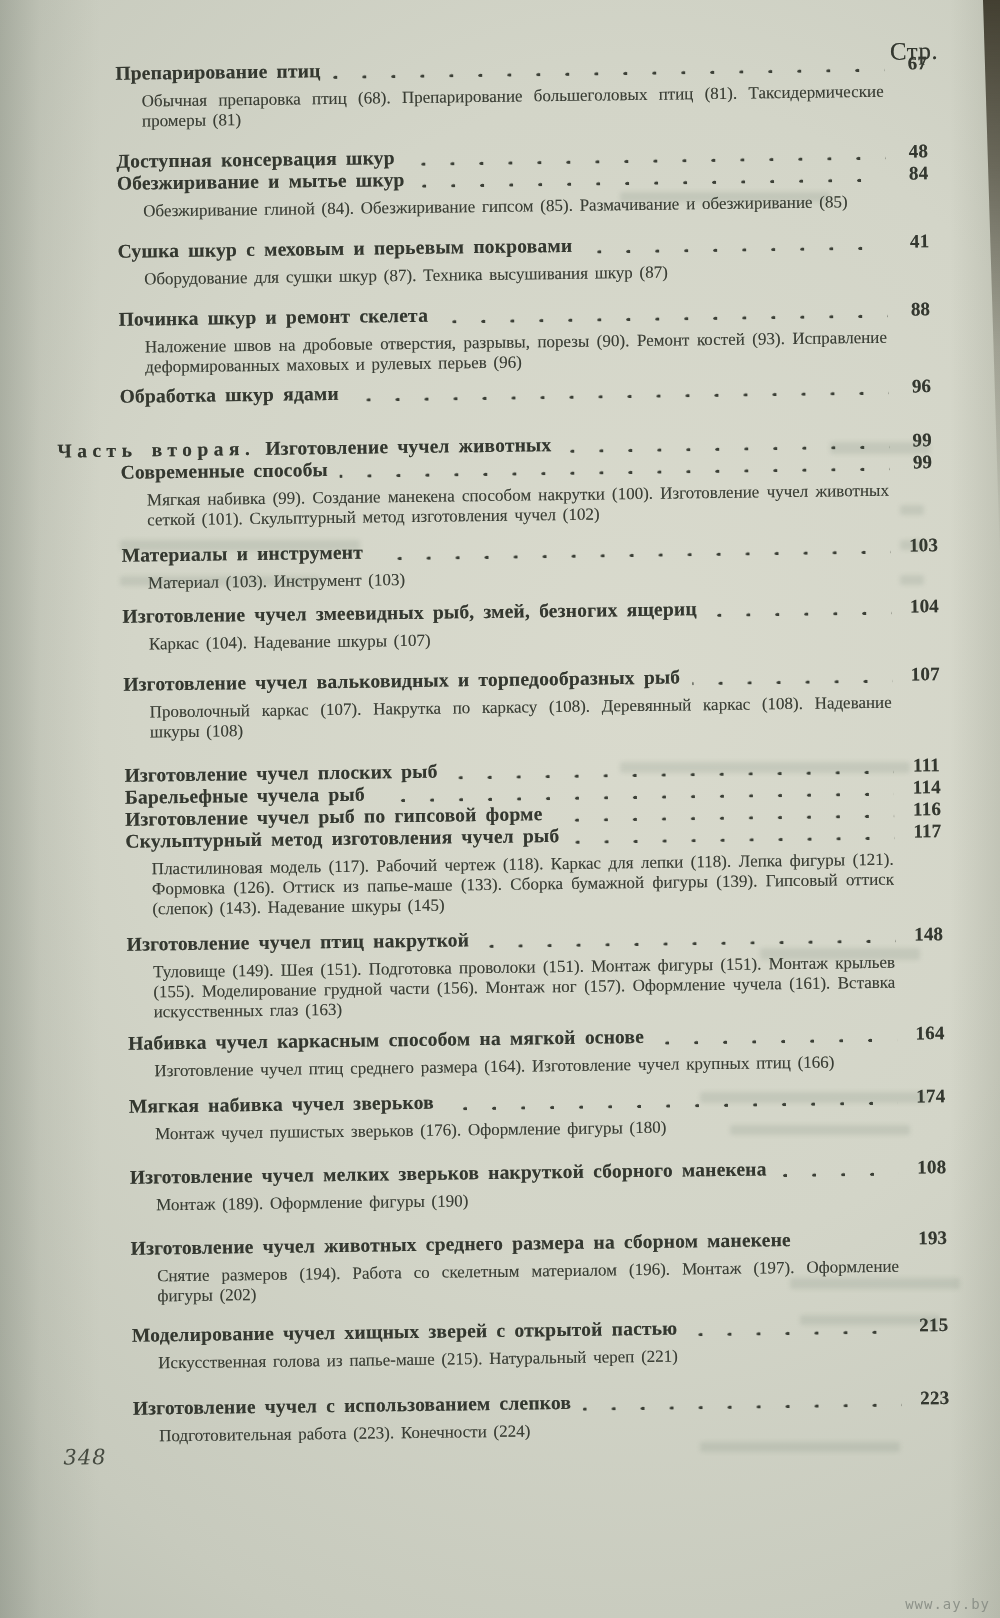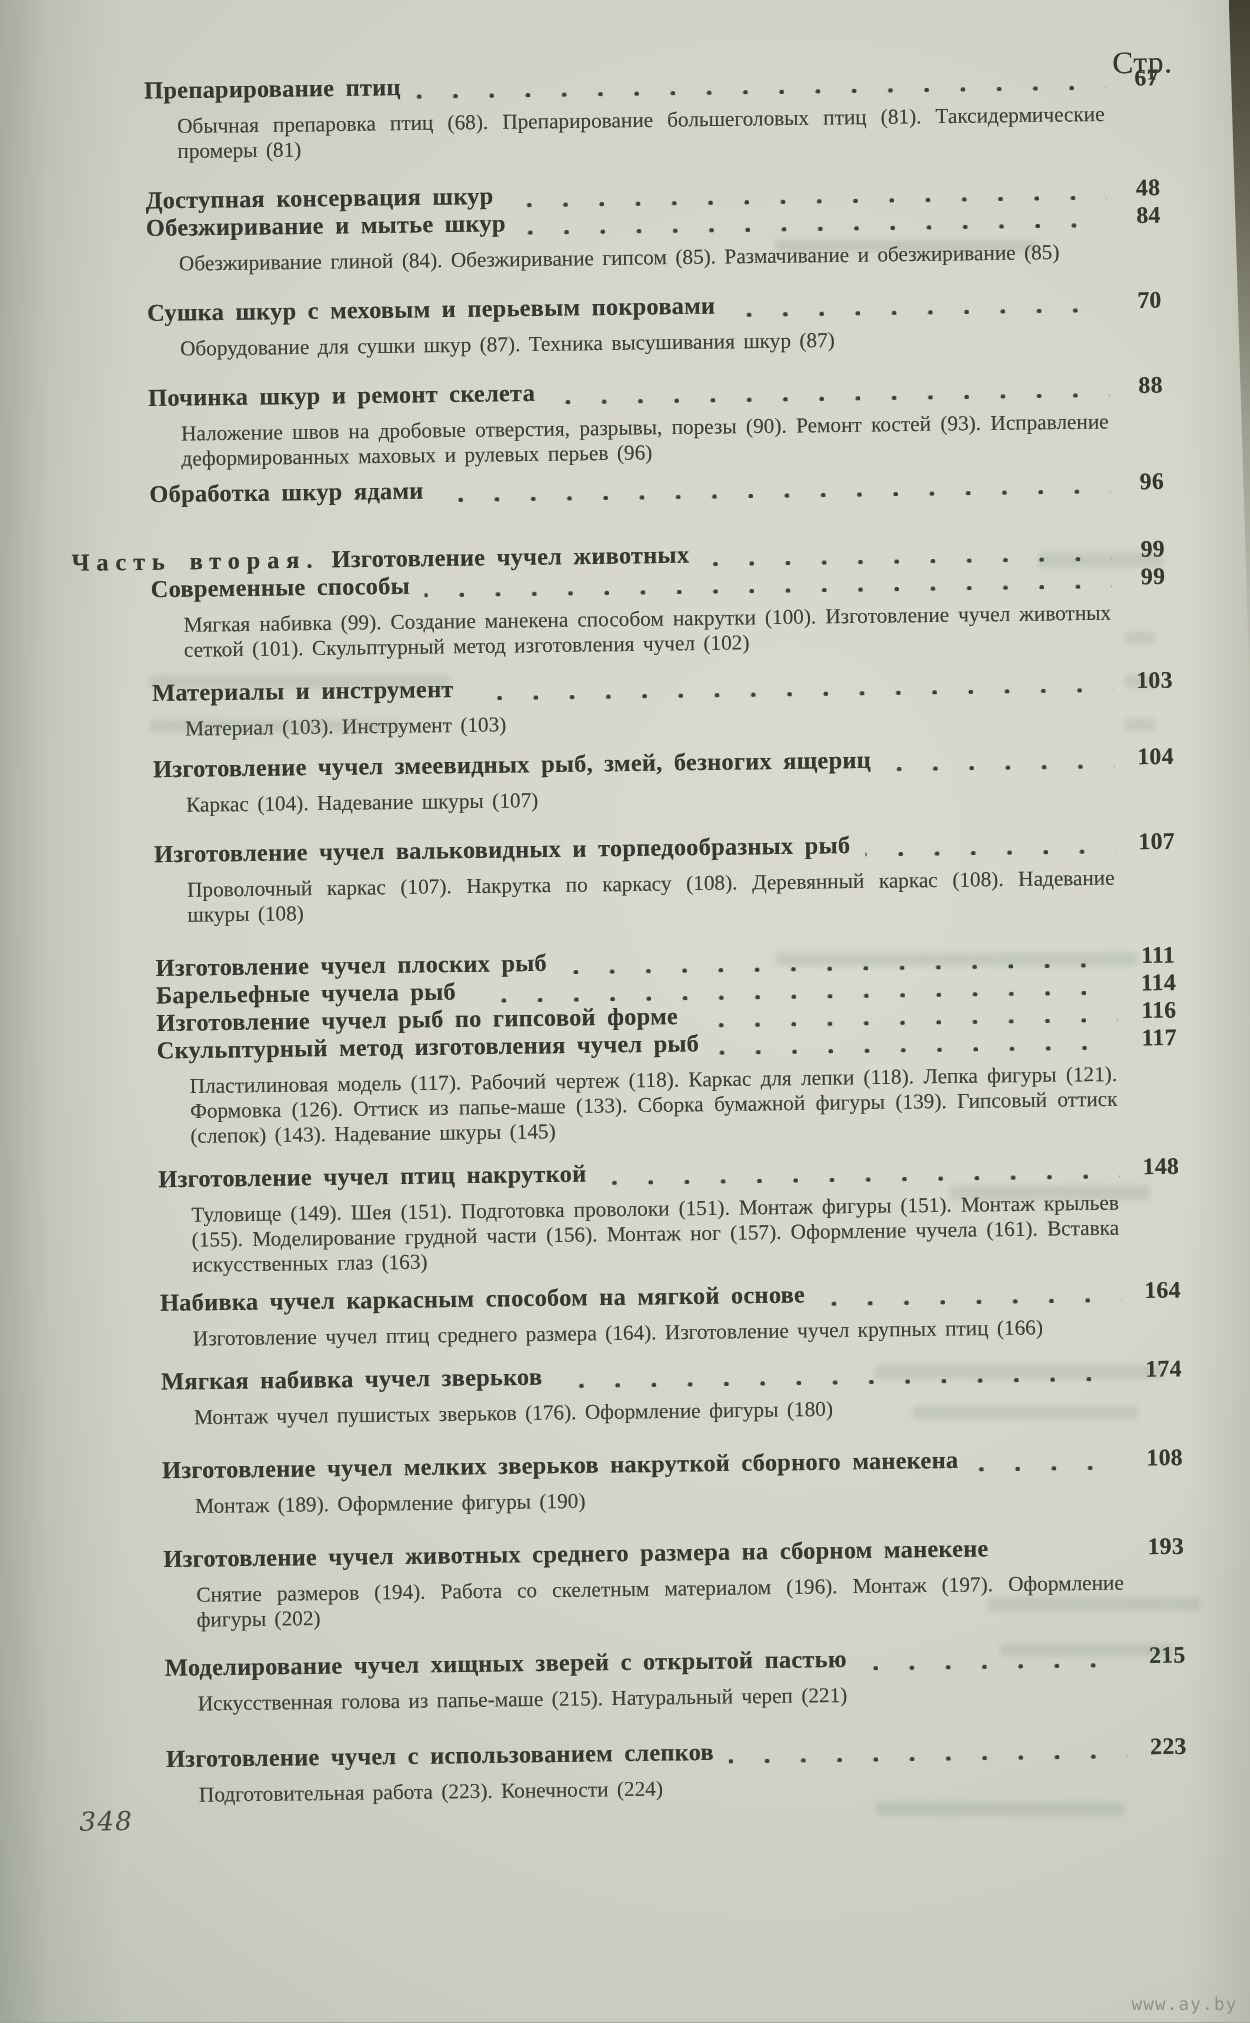--- a/index.html
+++ b/index.html
@@ -120,21 +120,21 @@
             <span class="t">Обезжиривание и мытье шкур</span>
             <span class="leader"></span>
             <span class="pg">84</span>
           </div>
           <p class="desc">Обезжиривание глиной (84). Обезжиривание гипсом (85). Размачивание и обезжиривание (85)</p>
         </section>
         <section class="group">
           <div class="entry">
             <span class="t">Сушка шкур с меховым и перьевым покровами</span>
             <span class="leader"></span>
-            <span class="pg">70</span>
+            <span class="pg">41</span>
           </div>
           <p class="desc">Оборудование для сушки шкур (87). Техника высушивания шкур (87)</p>
         </section>
         <section class="group">
           <div class="entry">
             <span class="t">Починка шкур и ремонт скелета</span>
             <span class="leader"></span>
             <span class="pg">88</span>
           </div>
           <p class="desc">Наложение швов на дробовые отверстия, разрывы, порезы (90). Ремонт костей (93). Исправление деформированных маховых и рулевых перьев (96)</p>

